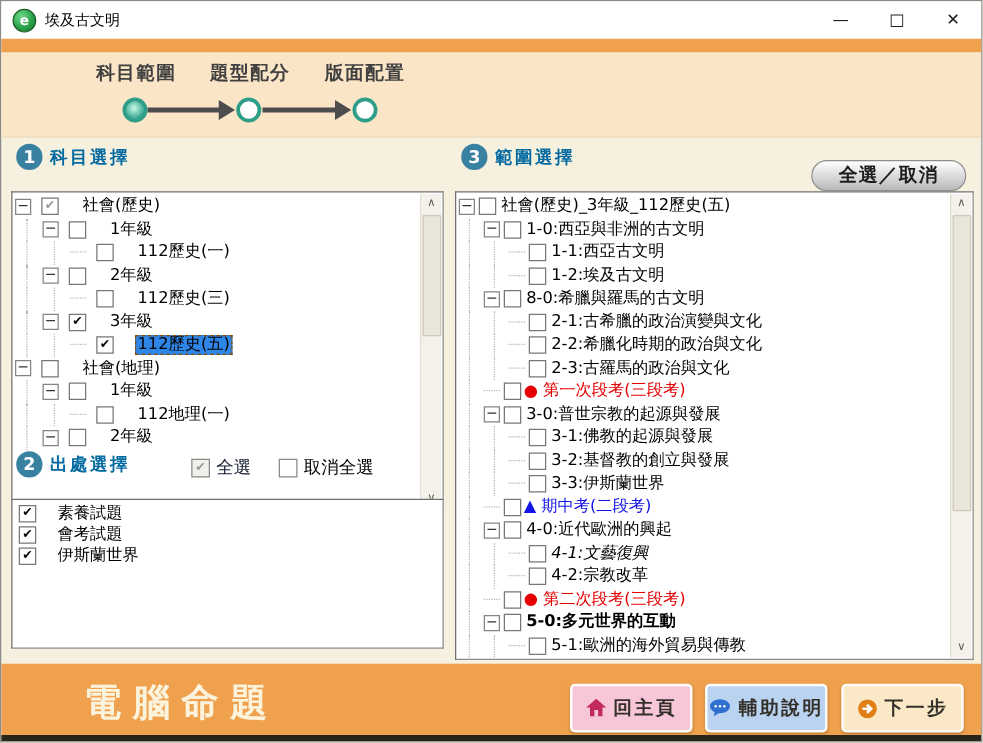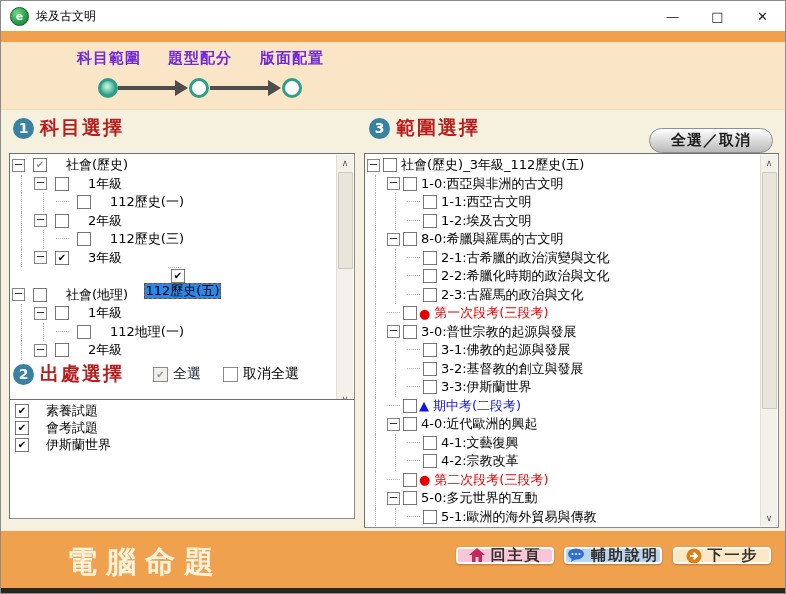--- a/index.html
+++ b/index.html
@@ -7,29 +7,29 @@
   
   .titlebar{position:absolute;left:0;top:0;right:0;height:30px;background:#ffffff;display:flex;align-items:center;}
   .app-icon{width:17px;height:17px;border-radius:50%;margin-left:9px;background:radial-gradient(circle at 35% 30%,#6fd98a,#2aa24a 55%,#187a31);border:1px solid #14581f;display:flex;align-items:center;justify-content:center;}
   .app-icon-glyph{color:#fff;font-size:11px;font-weight:bold;line-height:1;}
   .win-title{font-size:12px;color:#000;margin-left:7px;}
   .win-controls{position:absolute;right:0;top:0;height:30px;display:flex;}
   .win-btn{width:45px;height:30px;display:flex;align-items:center;justify-content:center;font-size:13px;color:#222;cursor:default;}
   
   .stripe{position:absolute;left:0;top:30px;right:0;height:11px;background:#EFA14E;}
   .header{position:absolute;left:0;top:41px;right:0;height:67px;background:#FBE5C7;border-bottom:1px solid #ecdcbd;}
-  .step-label{position:absolute;top:7px;transform:translateX(-50%);font-size:15px;font-weight:bold;color:#6d28d9;letter-spacing:1px;white-space:nowrap;}
+  .step-label{position:absolute;top:7px;transform:translateX(-50%);font-size:15px;font-weight:bold;color:#404040;letter-spacing:1px;white-space:nowrap;}
   .step-circle{position:absolute;top:36px;width:14px;height:14px;border-radius:50%;background:#fff;border:3px solid #2E9E88;}
   .step-circle.current{background:radial-gradient(circle at 45% 40%,#b8f0dc 10%,#2EA18B 75%);}
   .step-line{position:absolute;top:44px;height:4px;background:#4D4D4D;}
   .step-arrowhead{position:absolute;top:38px;width:0;height:0;border-left:13px solid #4D4D4D;border-top:8px solid transparent;border-bottom:8px solid transparent;}
   
   .sec-head{position:absolute;display:flex;align-items:center;}
   .sec-num{width:21px;height:21px;border-radius:50%;background:#3981A0;color:#fff;font-size:14px;font-weight:bold;display:flex;align-items:center;justify-content:center;flex:none;}
-  .sec-title{margin-left:6px;font-size:19px;font-weight:bold;color:#b91c1c;letter-spacing:2px;white-space:nowrap;}
+  .sec-title{margin-left:6px;font-size:14px;font-weight:bold;color:#0369a1;letter-spacing:2px;white-space:nowrap;}
   
   .box{position:absolute;background:#fff;border:1px solid #8a8a8a;border-top-color:#6f6f6f;border-left-color:#6f6f6f;box-sizing:border-box;overflow:hidden;}
   
   .scroll{position:absolute;top:1px;right:1px;bottom:1px;width:16px;background:#f4f1ea;border-left:1px solid #e3ded2;}
   .scroll-arrow{position:absolute;left:0;width:16px;height:16px;display:flex;align-items:center;justify-content:center;font-size:9px;color:#555;}
   .scroll-thumb{position:absolute;left:1px;width:13px;background:#eae5da;border:1px solid #cfc9ba;border-radius:1px;}
   
   .tree{position:absolute;left:2px;top:2px;right:18px;}
   .tree-row{display:flex;align-items:center;white-space:nowrap;}
   .guide{align-self:stretch;position:relative;flex:none;}
@@ -58,21 +58,21 @@
   .chk-lbl.dim{color:#0f172a;}
   .src-list{position:absolute;left:2px;top:2px;right:2px;}
   .src-row{display:flex;align-items:center;height:17px;padding-left:3px;gap:12px;}
   .src-row .cb{margin:0;}
   .src-row .lbl{margin-left:3px;}
   
   .pill{position:absolute;left:648px;top:127px;width:124px;height:25px;border-radius:13px;background:linear-gradient(#ffffff,#b9b9b9);border:1px solid #8f8f8f;display:flex;align-items:center;justify-content:center;font-size:15px;font-weight:bold;color:#1c1c1c;letter-spacing:1px;box-sizing:border-box;}
   
   .footer{position:absolute;left:0;top:530px;right:0;height:64px;background:#EFA14E;}
   .brand{position:absolute;left:66px;top:11px;font-size:30px;font-weight:bold;color:#FBF3DC;letter-spacing:9px;}
-  .fbtn{position:absolute;top:16px;width:98px;height:17px;border:2px solid #fdfcf8;border-radius:4px;box-shadow:0 1px 2px rgba(90,50,0,.35);display:flex;align-items:center;justify-content:center;gap:6px;box-sizing:border-box;}
+  .fbtn{position:absolute;top:16px;width:98px;height:39px;border:2px solid #fdfcf8;border-radius:4px;box-shadow:0 1px 2px rgba(90,50,0,.35);display:flex;align-items:center;justify-content:center;gap:6px;box-sizing:border-box;}
   .fbtn .fl{font-size:15px;font-weight:bold;color:#33302a;letter-spacing:2px;white-space:nowrap;}
   .fbtn.pink{left:455px;background:#F7C6D9;}
   .fbtn.blue{left:563px;background:#BAD3F0;}
   .fbtn.cream{left:672px;background:#FBE8C6;}
   .sliver{position:absolute;left:0;bottom:0;right:0;height:5px;background:#26261c;}
 </style>
 </head>
 <body>
 
 <div class="app">
@@ -140,21 +140,21 @@
           <span class="slot"></span>
           <span class="cb "></span>
           <span class="lbl ">112歷史(三)</span>
         </div>
         <div class="tree-row" style="height: 18.5px;">
           <span class="guide"></span>
           <span class="expander"></span>
           <span class="cb on"></span>
           <span class="lbl ">3年級</span>
         </div>
-        <div class="tree-row" style="height: 18.5px; flex-direction: column;">
+        <div class="tree-row" style="height: 18.5px;">
           <span class="guide"></span>
           <span class="guide"></span>
           <span class="slot"></span>
           <span class="cb on"></span>
           <span class="lbl  sel">112歷史(五)</span>
         </div>
         <div class="tree-row" style="height: 18.5px;">
           <span class="expander"></span>
           <span class="cb "></span>
           <span class="lbl ">社會(地理)</span>
@@ -314,42 +314,42 @@
           <span class="cb "></span>
           <span class="marker blue">▲</span>
           <span class="lbl blue">期中考(二段考)</span>
         </div>
         <div class="tree-row" style="height: 18.5px;">
           <span class="guide"></span>
           <span class="expander"></span>
           <span class="cb "></span>
           <span class="lbl ">4-0:近代歐洲的興起</span>
         </div>
-        <div class="tree-row" style="height: 18.5px;">
+        <div class="tree-row" style="height: 18.5px; font-style: italic;">
           <span class="guide"></span>
           <span class="guide"></span>
           <span class="slot"></span>
           <span class="cb "></span>
           <span class="lbl ">4-1:文藝復興</span>
         </div>
         <div class="tree-row" style="height: 18.5px;">
           <span class="guide"></span>
           <span class="guide"></span>
           <span class="slot"></span>
           <span class="cb "></span>
           <span class="lbl ">4-2:宗教改革</span>
         </div>
         <div class="tree-row" style="height: 18.5px;">
           <span class="guide"></span>
           <span class="slot"></span>
           <span class="cb "></span>
           <span class="marker red">●</span>
           <span class="lbl red">第二次段考(三段考)</span>
         </div>
-        <div class="tree-row" style="height: 18.5px;">
+        <div class="tree-row" style="height: 18.5px; font-weight: bold;">
           <span class="guide"></span>
           <span class="expander"></span>
           <span class="cb "></span>
           <span class="lbl ">5-0:多元世界的互動</span>
         </div>
         <div class="tree-row" style="height: 18.5px;">
           <span class="guide"></span>
           <span class="guide"></span>
           <span class="slot"></span>
           <span class="cb "></span>

